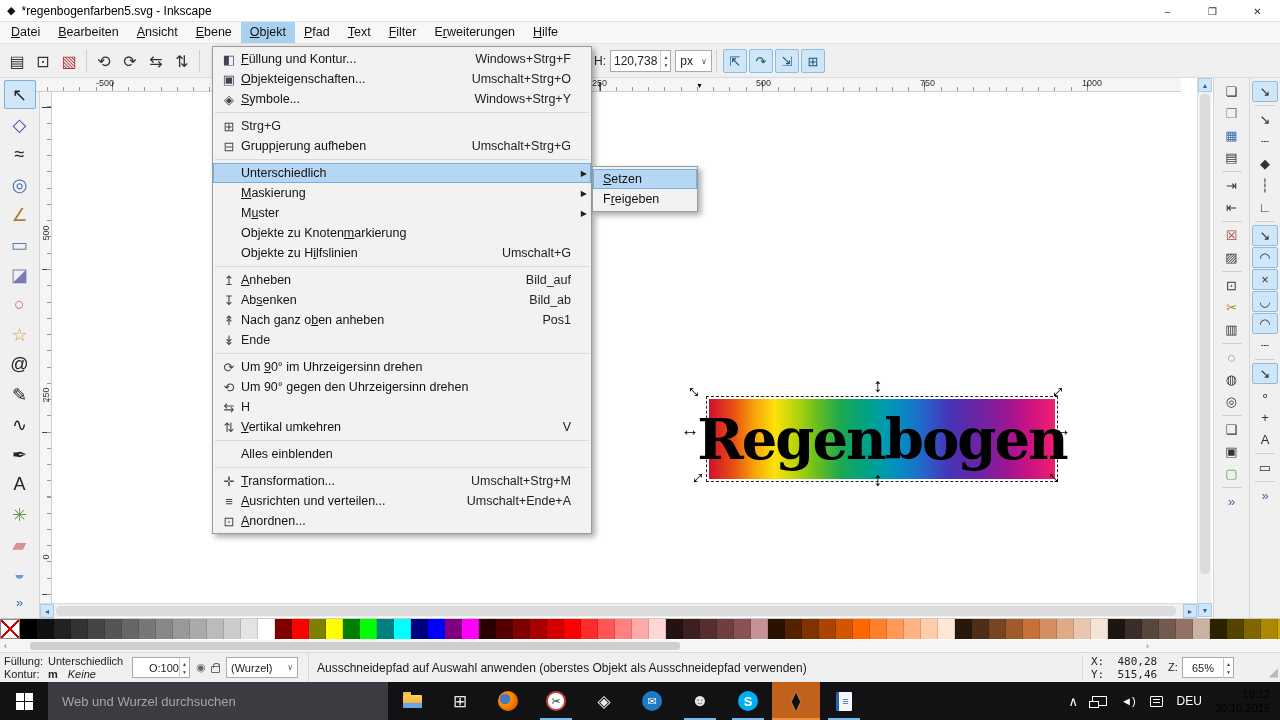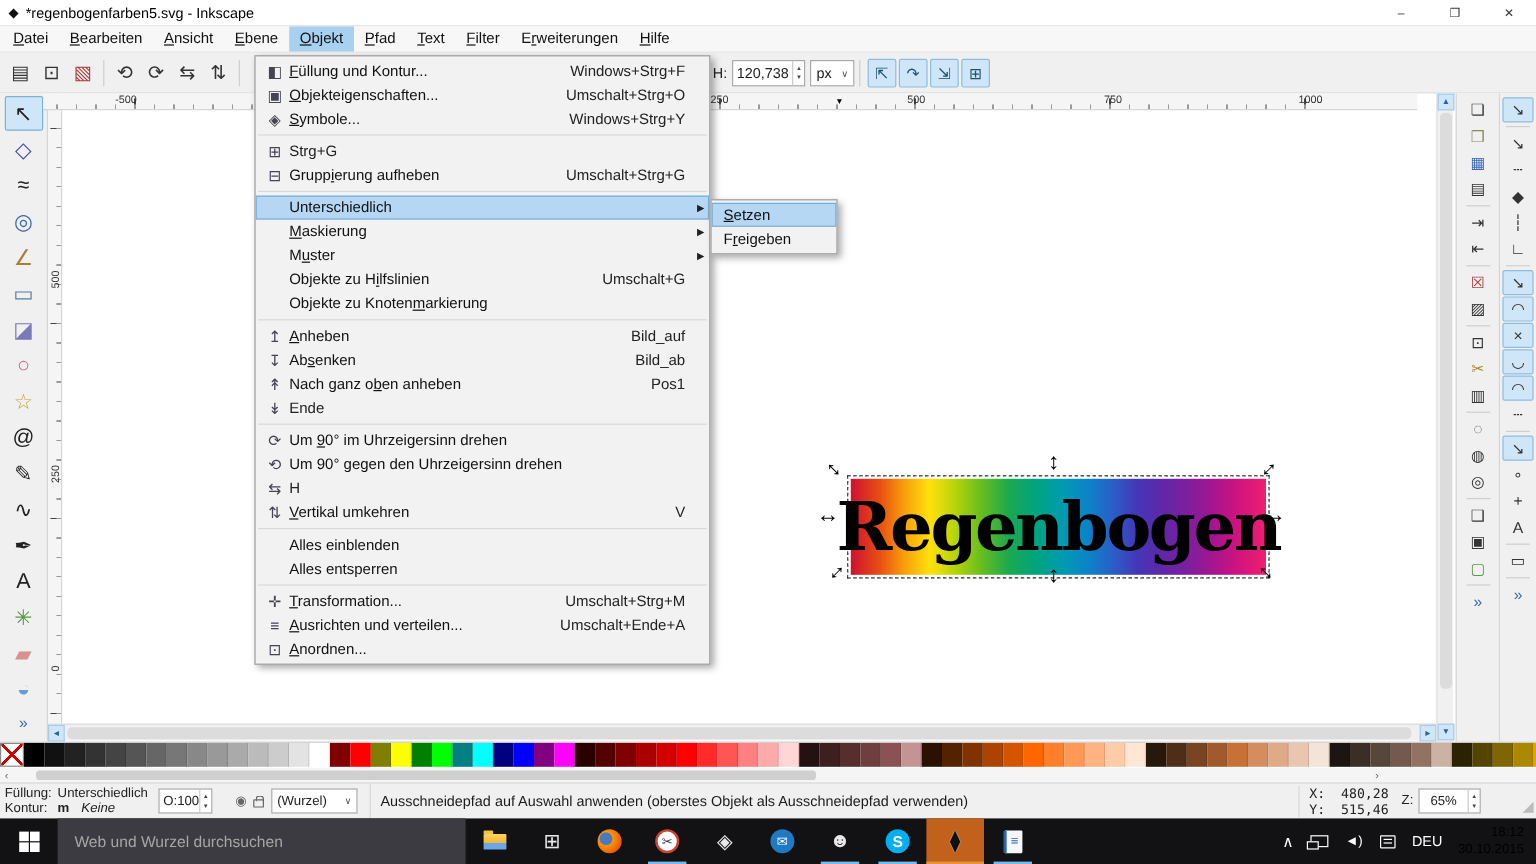--- a/index.html
+++ b/index.html
@@ -109,21 +109,21 @@
   .pal-arrow{position:absolute;top:0;font-size:9px;color:#666;line-height:12px;}
   .pal-thumb{position:absolute;left:30px;top:2px;width:650px;height:8px;background:#cfcfcf;border-radius:3px;}
 
   
   .statusbar{left:0;top:652px;width:1280px;height:30px;background:#f0f0f0;border-top:1px solid #d8d8d8;font-size:11px;color:#222;}
   .fs-block{position:absolute;left:4px;top:2px;line-height:13px;}
   .fs-row{display:flex;}
   .fs-lab{width:44px;color:#222;}
   .stroke-w{font-weight:bold;margin-right:10px;}
   .stroke-val{font-style:italic;}
-  .op-box{position:absolute;left:132px;top:4px;display:flex;align-items:center;background:#fff;border:1px solid #aaa;height:21px;padding-left:3px;font-size:11px;}
+  .op-box{position:absolute;left:132px;top:4px;display:flex;align-items:center;background:#fff;border:1px solid #aaa;height:21px;padding-left:16px;font-size:11px;}
   .mini-icons{position:absolute;left:196px;top:8px;display:flex;gap:5px;color:#666;font-size:11px;align-items:center;}
   .mini-lock{width:9px;height:7px;border:1px solid #666;border-radius:1px;position:relative;margin-top:3px;}
   .mini-lock:before{content:"";position:absolute;top:-4px;left:1px;width:5px;height:4px;border:1px solid #666;border-bottom:none;border-radius:3px 3px 0 0;}
   .layer-box{position:absolute;left:226px;top:4px;display:flex;align-items:center;background:#fff;border:1px solid #aaa;height:21px;padding:0 4px;font-size:11px;width:72px;justify-content:space-between;}
   .layer-box .dd{font-size:8px;color:#555;}
   .status-msg{position:absolute;left:308px;top:0;height:30px;display:flex;align-items:center;font-size:12px;color:#1a1a1a;border-left:1px solid #d8d8d8;padding-left:8px;width:760px;overflow:hidden;white-space:nowrap;}
   .xy-block{position:absolute;left:1082px;top:2px;font-family:"DejaVu Sans Mono",monospace;font-size:11px;line-height:13px;border-left:1px solid #d8d8d8;padding-left:8px;white-space:pre;}
   .z-label{position:absolute;left:1168px;top:8px;font-size:11px;}
   .zoom-box{position:absolute;left:1182px;top:4px;display:flex;align-items:center;background:#fff;border:1px solid #aaa;height:21px;}
   .zoom-box .val{min-width:40px;text-align:center;font-size:11px;}
@@ -514,28 +514,28 @@
        <span class="m-arrow">▶</span>
      </div>
       <div class="m-row">
        <span class="m-ic"></span>
        <span class="m-lbl">M<u>u</u>ster</span>
        <span class="m-sc"></span>
        <span class="m-arrow">▶</span>
      </div>
       <div class="m-row">
        <span class="m-ic"></span>
+       <span class="m-lbl">Objekte zu Knoten<u>m</u>arkierung</span>
+       <span class="m-sc"></span>
+       <span class="m-arrow"></span>
+     </div>
+      <div class="m-row">
+       <span class="m-ic"></span>
        <span class="m-lbl">Objekte zu H<u>i</u>lfslinien</span>
        <span class="m-sc">Umschalt+G</span>
-       <span class="m-arrow"></span>
-     </div>
-      <div class="m-row">
-       <span class="m-ic"></span>
-       <span class="m-lbl">Objekte zu Knoten<u>m</u>arkierung</span>
-       <span class="m-sc"></span>
        <span class="m-arrow"></span>
      </div>
       <div class="m-sep"></div>
       <div class="m-row">
        <span class="m-ic">↥</span>
        <span class="m-lbl"><u>A</u>nheben</span>
        <span class="m-sc">Bild_auf</span>
        <span class="m-arrow"></span>
      </div>
       <div class="m-row">
@@ -576,26 +576,20 @@
       <div class="m-row">
        <span class="m-ic">⇅</span>
        <span class="m-lbl"><u>V</u>ertikal umkehren</span>
        <span class="m-sc">V</span>
        <span class="m-arrow"></span>
      </div>
       <div class="m-sep"></div>
       <div class="m-row">
        <span class="m-ic"></span>
        <span class="m-lbl">Alles einblenden</span>
-       <span class="m-sc"></span>
-       <span class="m-arrow"></span>
-     </div>
-      <div class="m-row">
-       <span class="m-ic"></span>
-       <span class="m-lbl">Alles entsperren</span>
        <span class="m-sc"></span>
        <span class="m-arrow"></span>
      </div>
       <div class="m-sep"></div>
       <div class="m-row">
        <span class="m-ic">✛</span>
        <span class="m-lbl"><u>T</u>ransformation...</span>
        <span class="m-sc">Umschalt+Strg+M</span>
        <span class="m-arrow"></span>
      </div>

